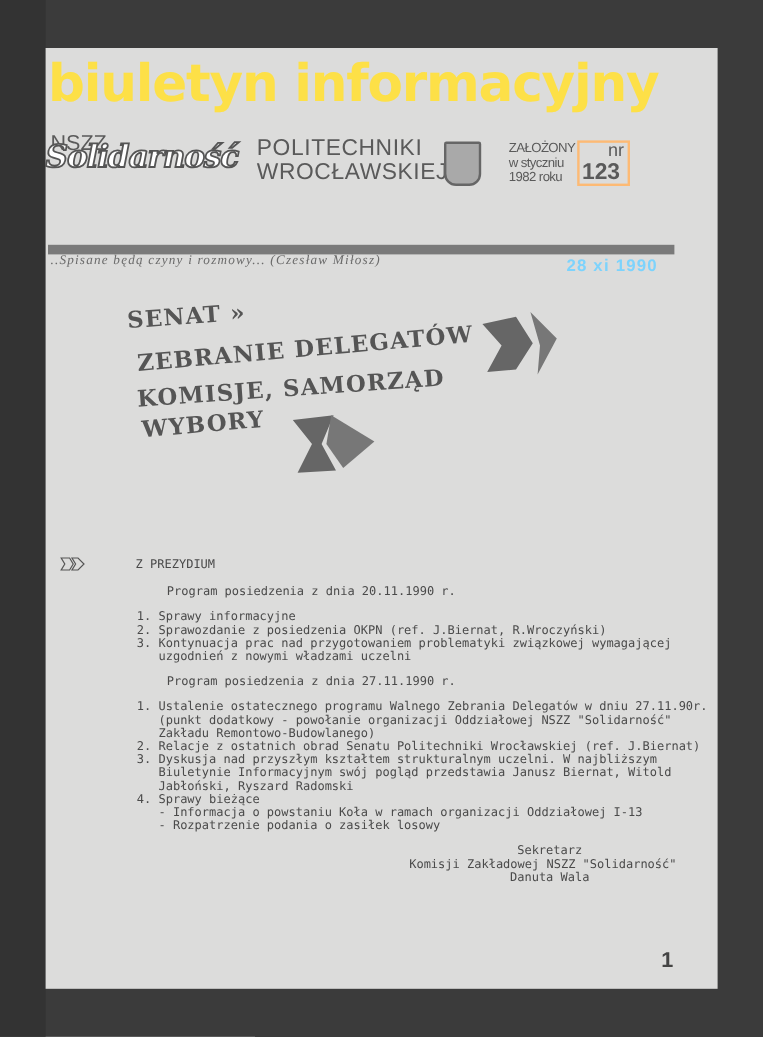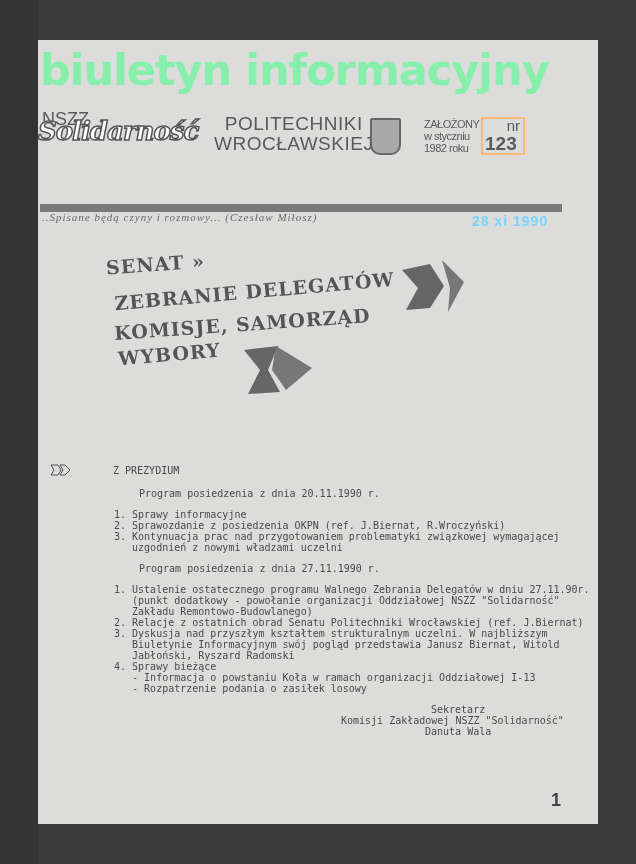--- a/index.html
+++ b/index.html
@@ -1,22 +1,22 @@
 <!DOCTYPE html>
 <html><head>
 <meta charset="utf-8">
 <style>
   html,body{margin:0;padding:0;}
   body{width:636px;height:864px;background:#3b3b3b;position:relative;overflow:hidden;font-family:"Liberation Sans",sans-serif;}
   .spine{position:absolute;left:0;top:0;width:38px;height:864px;background:#333;}
   .paper{position:absolute;left:38px;top:40px;width:560px;height:784px;background:#dcdcdb;}
-  .masthead-title{position:absolute;left:40px;top:49px;font-family:"DejaVu Sans",sans-serif;font-weight:bold;font-size:43px;letter-spacing:-1px;color:#86efac;line-height:1;}
+  .masthead-title{position:absolute;left:40px;top:49px;font-family:"DejaVu Sans",sans-serif;font-weight:bold;font-size:43px;letter-spacing:-1px;color:#fde047;line-height:1;}
   .nszz{position:absolute;left:42px;top:109px;font-size:18px;color:#5a5a5a;}
   .solid{position:absolute;left:38px;top:116px;font-family:"DejaVu Serif",serif;font-style:italic;font-weight:bold;font-size:26px;color:#ffffff;-webkit-text-stroke:1.5px #555;letter-spacing:-1px;}
-  .poli{position:absolute;left:214px;top:114px;font-size:19px;color:#5a5a5a;line-height:20px;letter-spacing:0.5px;text-align:center;}
+  .poli{position:absolute;left:214px;top:114px;font-size:19px;color:#5a5a5a;line-height:20px;letter-spacing:0.5px;}
   .crest{position:absolute;left:370px;top:118px;width:27px;height:33px;border:2px solid #666;border-radius:2px 2px 10px 10px;background:#a9a9a9;}
   .founded{position:absolute;left:424px;top:118px;font-size:11px;color:#5a5a5a;line-height:12px;letter-spacing:-0.5px;}
   .nrbox{position:absolute;left:481px;top:117px;width:40px;height:34px;border:2px solid #fdba74;color:#5a5a5a;}
   .nrbox .nr{position:absolute;right:3px;top:-2px;font-size:15px;}
   .nrbox .num{position:absolute;left:2px;top:14px;font-size:19px;font-weight:bold;}
   .rule{position:absolute;left:40px;top:204px;width:522px;height:8px;background:#7a7a7a;}
   .motto{position:absolute;left:42px;top:211px;font-family:"Liberation Serif",serif;font-style:italic;font-size:11px;color:#6a6a6a;letter-spacing:1px;}
   .date{position:absolute;left:472px;top:213px;font-weight:bold;font-size:14px;color:#7dd3fc;letter-spacing:1px;}
   .headlines{position:absolute;left:106px;top:253px;width:380px;height:150px;}
   .hl{position:absolute;font-family:"DejaVu Serif",serif;font-weight:bold;font-size:19px;color:#555;letter-spacing:1px;white-space:nowrap;}

